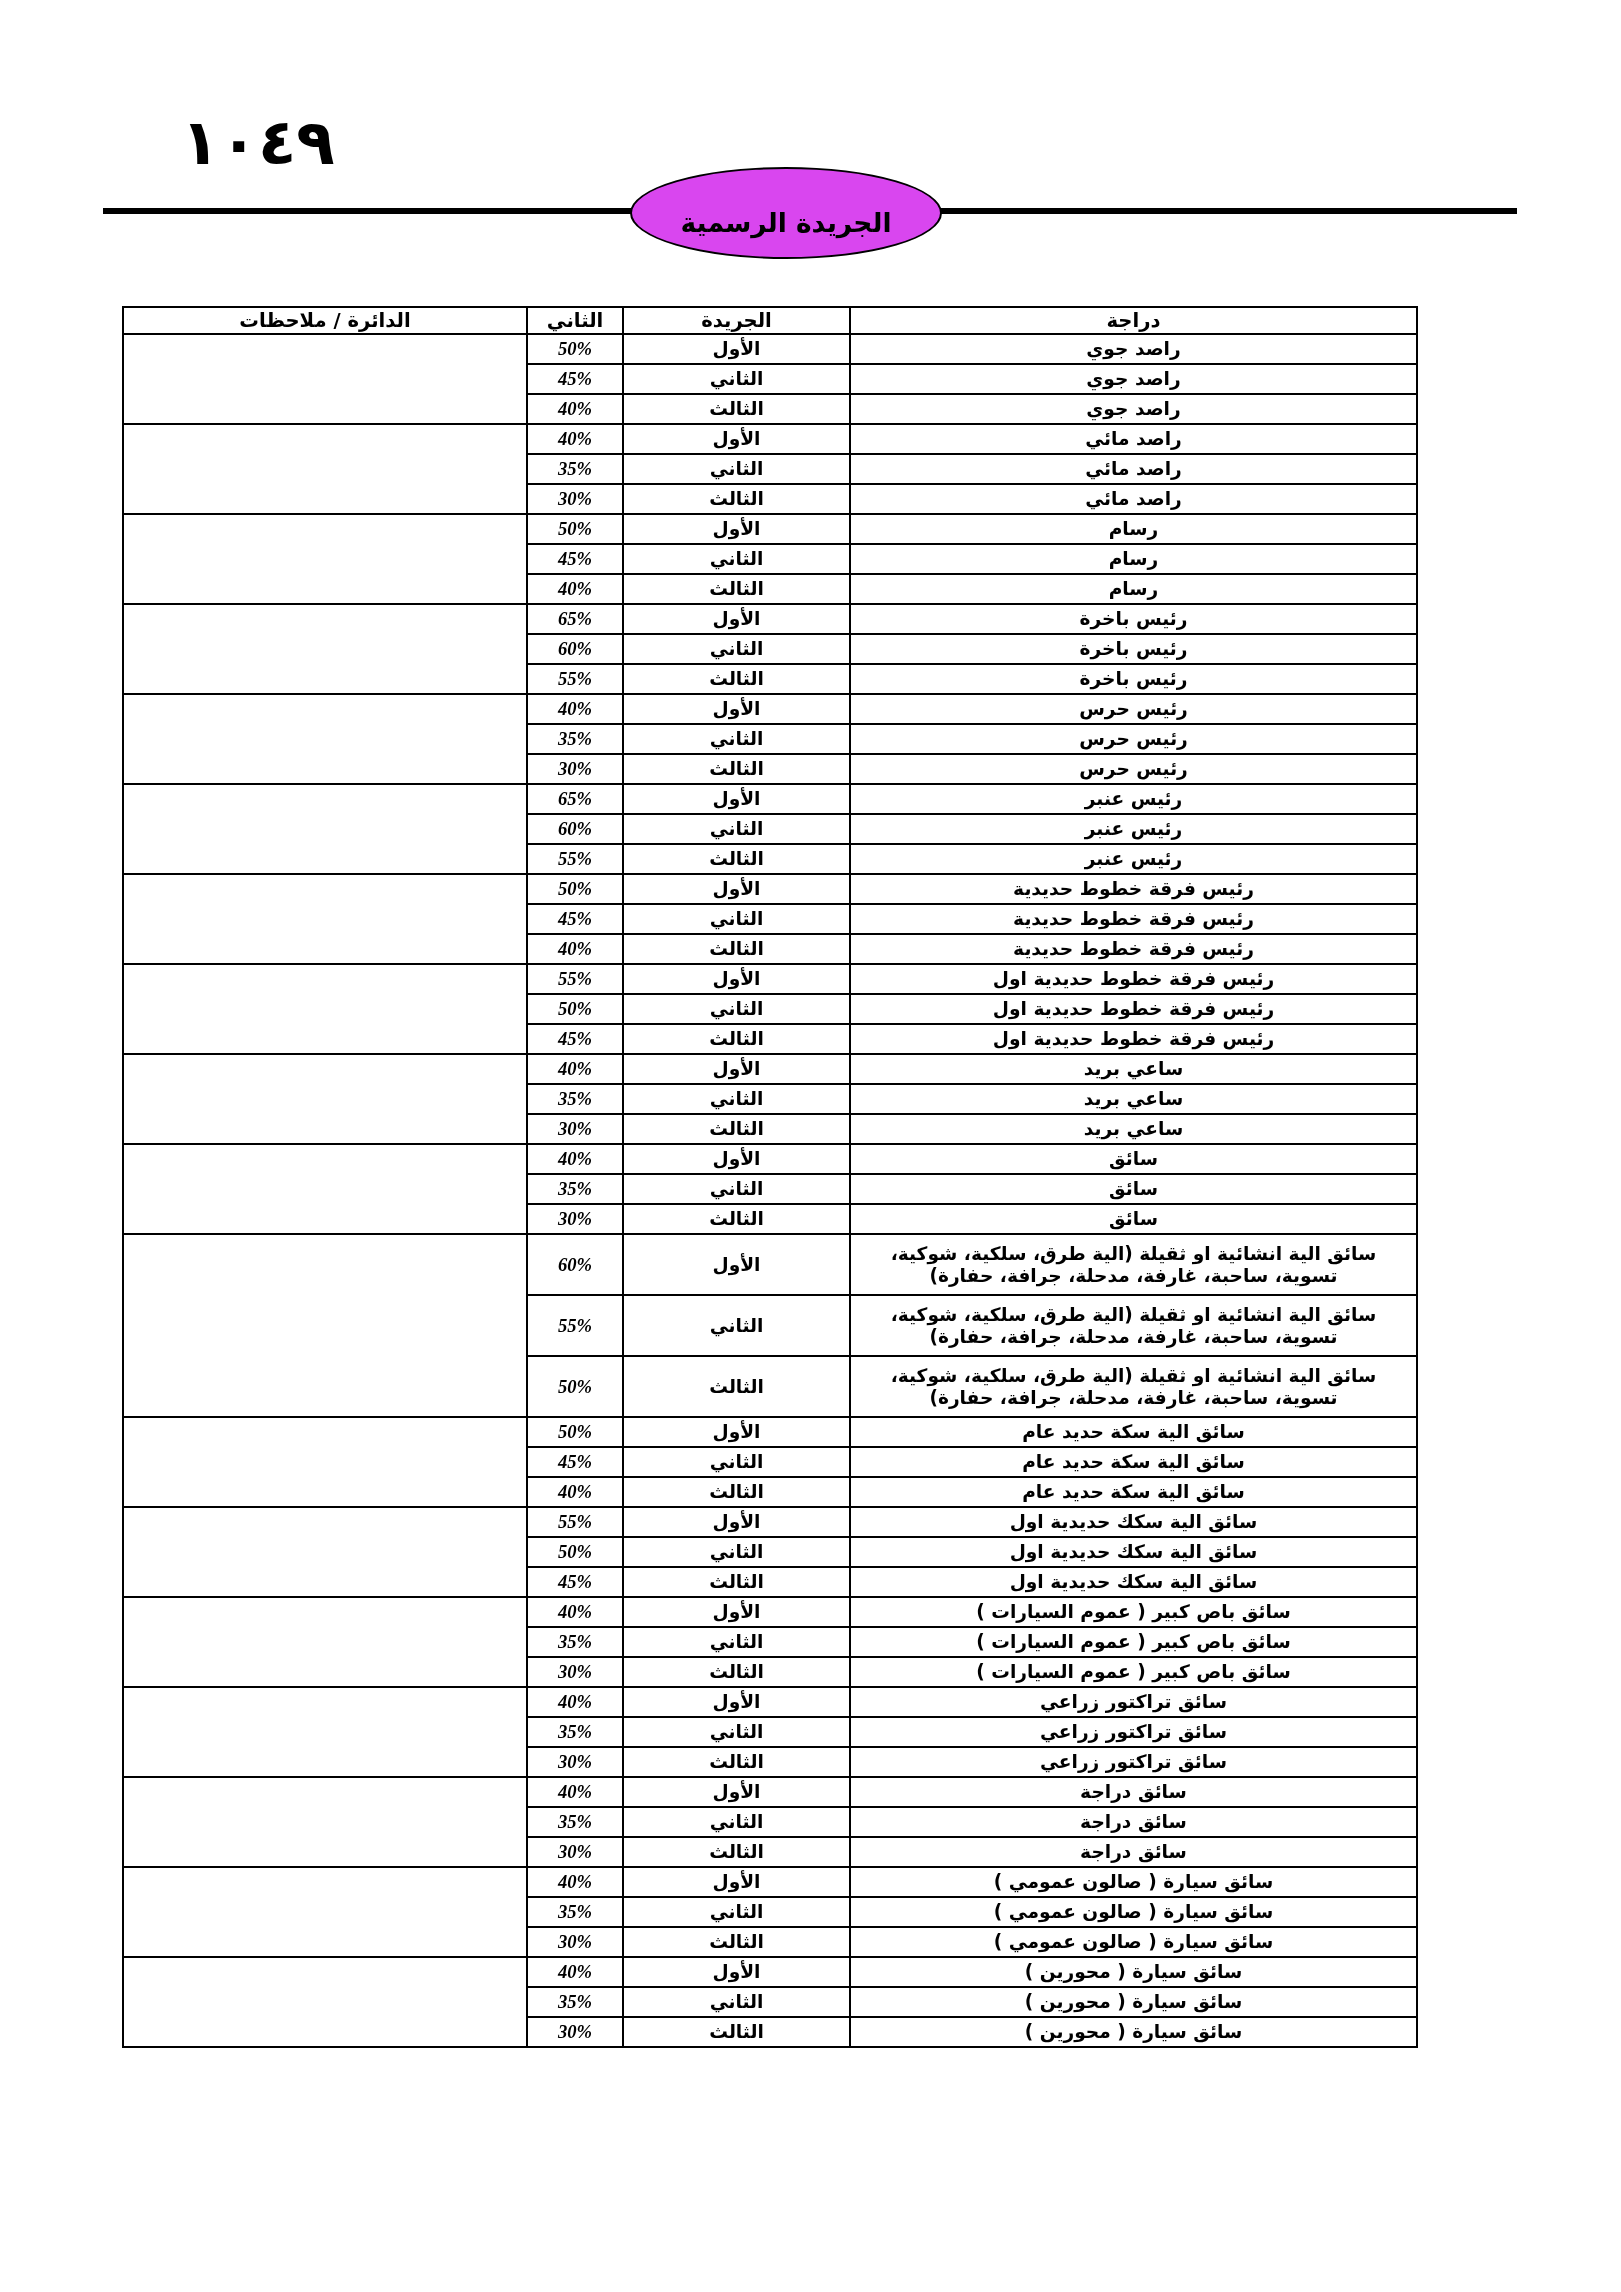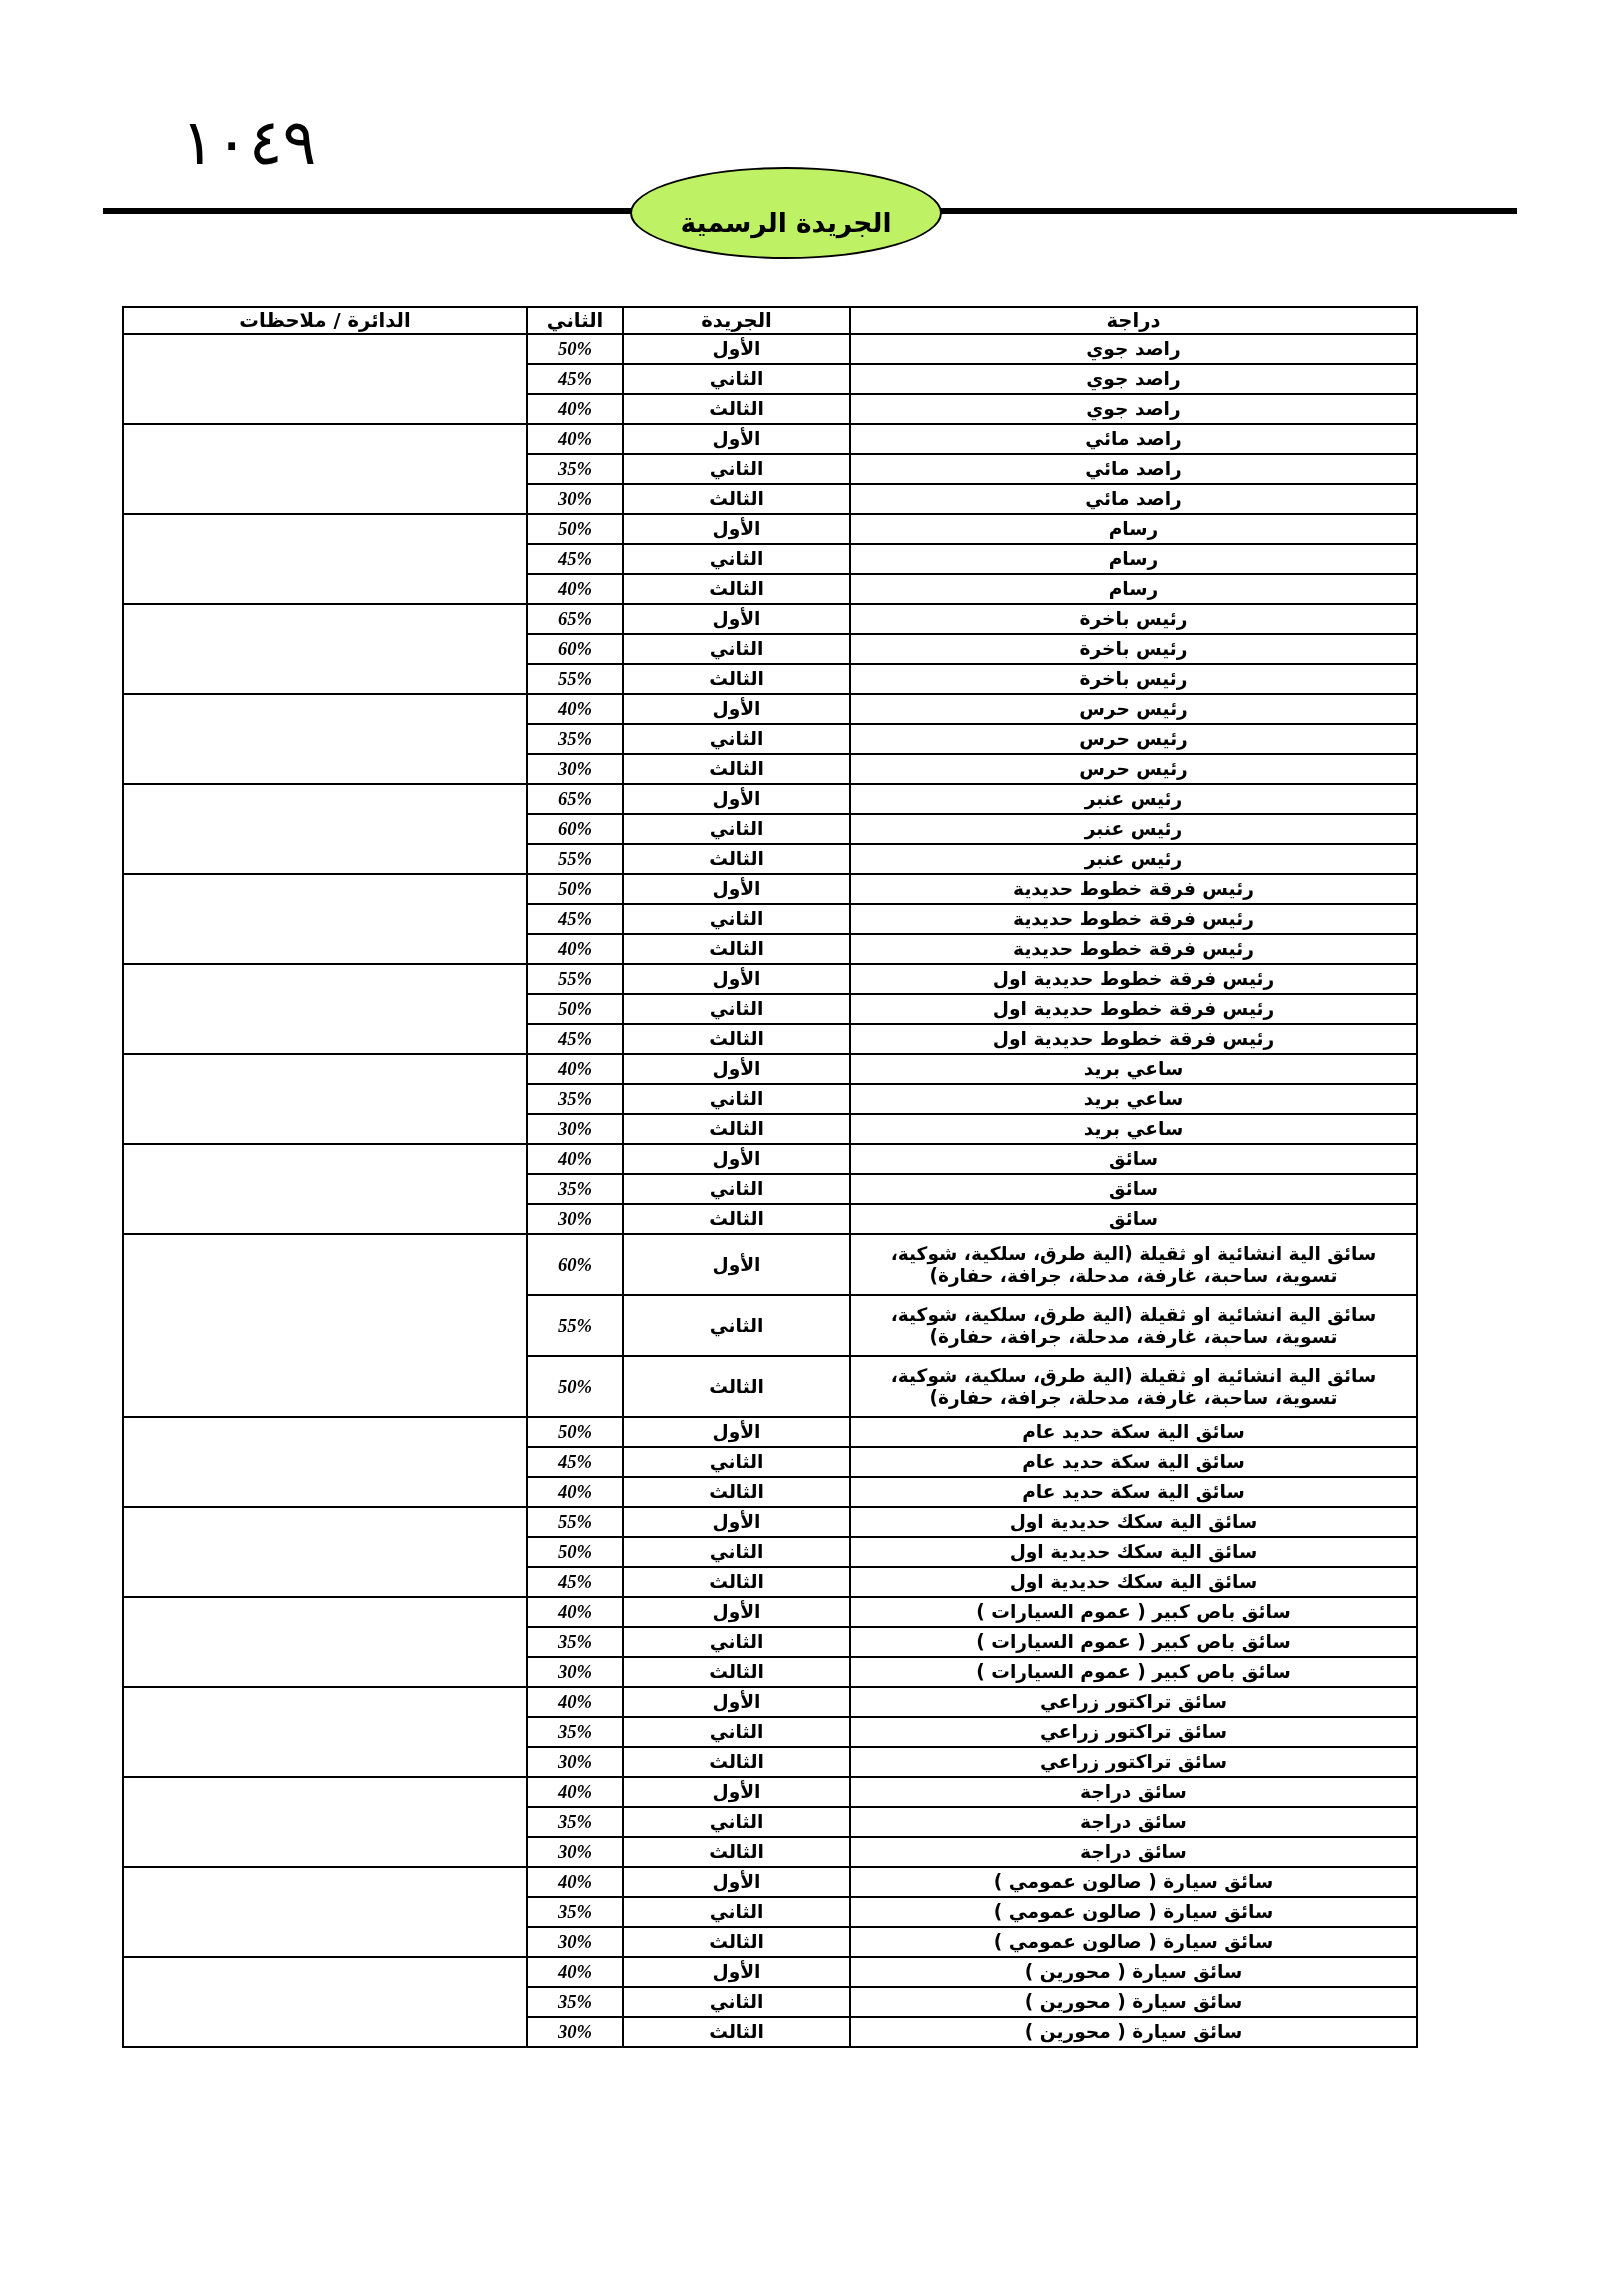--- a/index.html
+++ b/index.html
@@ -12,40 +12,40 @@
     color: #000000;
     font-family: "DejaVu Sans", sans-serif;
     overflow: hidden;
     margin: 0 auto;
   }
   .page-number {
     position: absolute;
     top: 106px;
     left: 181px;
     font-size: 63px;
-    font-weight: normal;
+    font-weight: bold;
     direction: rtl;
     letter-spacing: 2px;
   }
   .header-rule {
     position: absolute;
     top: 208px;
     left: 103px;
     width: 1414px;
     height: 5.9px;
     background: #000000;
     z-index: 1;
   }
   .gazette-banner {
     position: absolute;
     left: 630px;
     top: 167px;
     width: 312px;
     height: 92px;
-    background: #bef264;
+    background: #d946ef;
     border: 2.9px solid #000000;
     border-radius: 50%;
     z-index: 2;
     display: flex;
     align-items: center;
     justify-content: center;
     padding-top: 19.6px;
   }
   .gazette-title {
     font-size: 26.5px;

